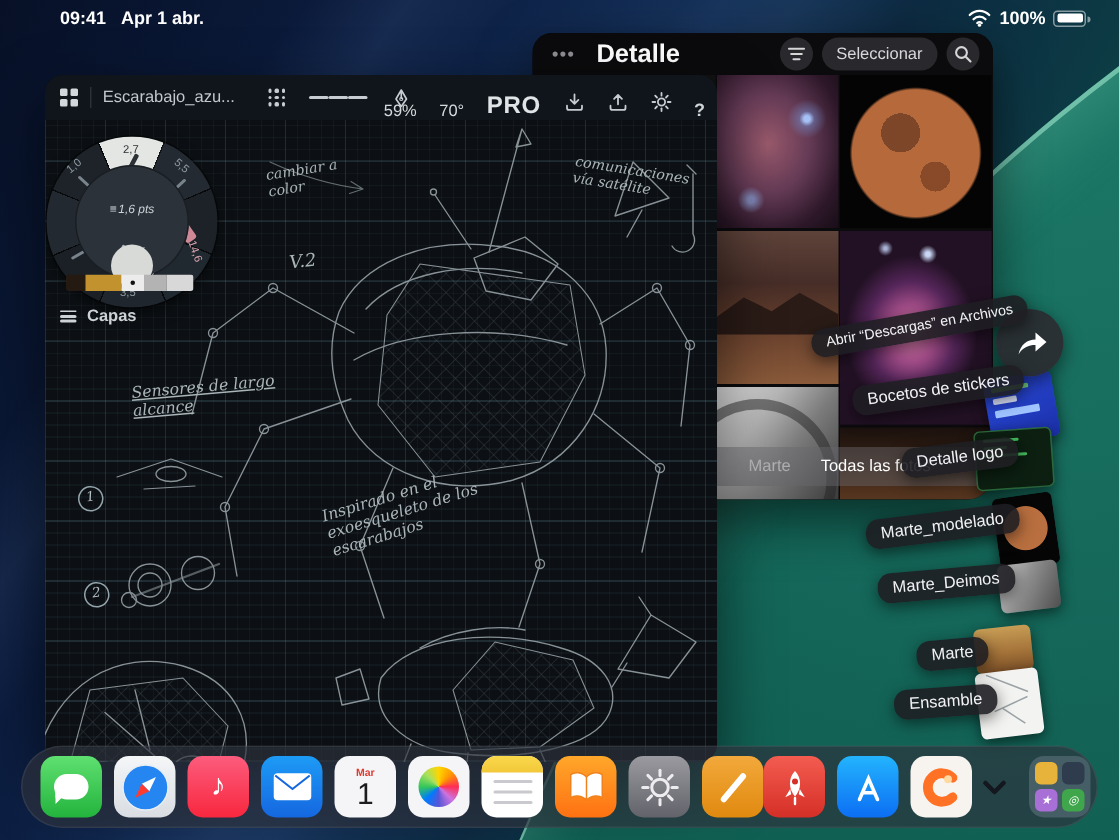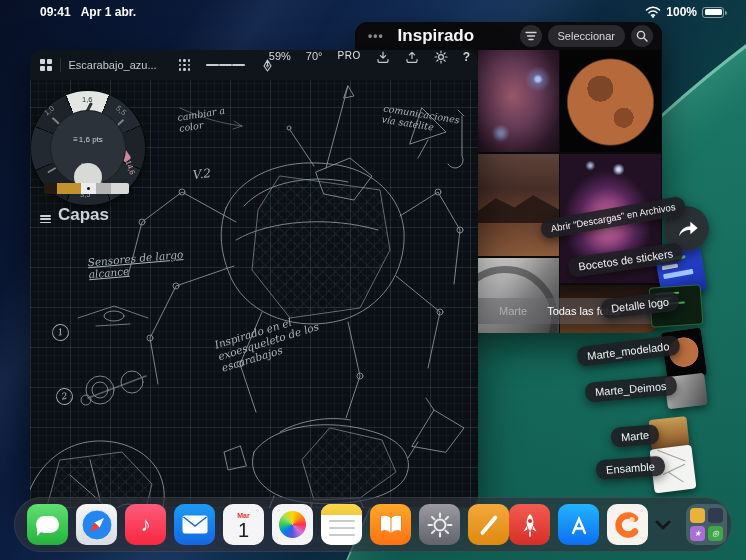--- a/index.html
+++ b/index.html
@@ -63,23 +63,23 @@
   .cp-toolbar { position:absolute; left:0; top:0; right:0; height:30px; background:#10151b; display:flex; align-items:center; z-index:6;
     color:#c6ccd1; }
   .cp-grid-icon { margin-left:10px; display:grid; grid-template-columns:5px 5px; grid-gap:1.5px; }
   .cp-grid-icon b { width:5px; height:5px; background:#d3d8dc; border-radius:1px; }
   .cp-sep { width:1px; height:14px; background:rgba(255,255,255,.12); margin:0 8px; }
   .cp-title { font-size:11px; color:#c2c8cd; }
   .cp-ticon { margin-left:14px; display:flex; align-items:center; }
   .cp-dots { display:grid; grid-template-columns:repeat(3,2.5px); grid-gap:2px; }
   .cp-dots b { width:2.5px; height:2.5px; background:#c6ccd1; border-radius:50%; }
   .cp-lines b { display:block; width:13px; height:2px; background:#c6ccd1; border-radius:1px; margin:1.6px 0; }
-  .cp-right { position:absolute; right:8px; top:0; height:30px; display:flex; align-items:flex-start; gap:15px; }
+  .cp-right { position:absolute; right:8px; top:0; height:30px; display:flex; align-items:flex-end; gap:15px; }
   .cp-num { font-size:11px; color:#d4d9dd; }
-  .cp-pro { font-size:10px; font-weight:400; letter-spacing:.5px; color:#e0e4e7; }
+  .cp-pro { font-size:16px; font-weight:700; letter-spacing:.5px; color:#e0e4e7; }
   .cp-help { font-size:12px; color:#cfd4d8; font-weight:700; }
   .cp-canvas { position:absolute; left:0; top:30px; right:0; bottom:0; background:
     repeating-linear-gradient(0deg, rgba(110,160,175,.14) 0 1px, transparent 1px 40px),
     repeating-linear-gradient(90deg, rgba(110,160,175,.14) 0 1px, transparent 1px 40px),
     repeating-linear-gradient(0deg, rgba(90,135,150,.07) 0 1px, transparent 1px 8px),
     repeating-linear-gradient(90deg, rgba(90,135,150,.07) 0 1px, transparent 1px 8px),
     #0c1014; }
   .sketch-svg { position:absolute; left:0; top:0; }
   .annot { position:absolute; font-family:"DejaVu Serif", serif; font-style:italic; color:#aab5ba; line-height:1.15; }
   .an-color { left:148px; top:28px; width:64px; font-size:9.5px; transform:rotate(-9deg); }
@@ -95,21 +95,21 @@
   
   .wheel { position:absolute; left:1px; top:41px; width:114px; height:114px; z-index:5; }
   .wheel-ring { position:absolute; inset:0; border-radius:50%;
     background:
       repeating-conic-gradient(from 22.5deg, transparent 0 44deg, rgba(6,8,10,.95) 44deg 45deg),
       conic-gradient(#e4e6e3 0 22.5deg,#242a31 22.5deg 67.5deg,#1c2228 67.5deg 112.5deg,#202830 112.5deg 157.5deg,#20262d 157.5deg 202.5deg,#1a2026 202.5deg 247.5deg,#232930 247.5deg 292.5deg,#1d2329 292.5deg 337.5deg,#e4e6e3 337.5deg 360deg);
     box-shadow:0 0 0 1px rgba(0,0,0,.45), 0 4px 10px rgba(0,0,0,.5); }
   .wheel-disc { position:absolute; left:19px; top:19px; width:76px; height:76px; border-radius:50%; background:#2b323a;
     box-shadow:inset 0 0 0 1px rgba(0,0,0,.4); }
   .wheel-center { position:absolute; left:43px; top:72px; width:28px; height:28px; border-radius:50%; background:#d8dad7; }
-  .w-size { position:absolute; left:50%; top:25px; transform:translateX(-50%); color:#cfd4d8; font-size:8px; white-space:nowrap; }
+  .w-size { position:absolute; left:50%; top:25px; transform:translateX(-50%); color:#cfd4d8; font-size:8px; white-space:nowrap;font-style:italic; }
   .w-size b { font-weight:400; letter-spacing:-1px; margin-right:2px; }
   .w-min { position:absolute; left:27px; top:70px; color:#b9c1c7; font-size:7.5px; }
   .w-max { position:absolute; right:22px; top:70px; color:#b9c1c7; font-size:7.5px; }
   .w-half { position:absolute; right:27px; top:52px; color:#e2e6e9; font-size:10px; }
   .w-brush { position:absolute; left:30px; top:53px; width:2px; height:9px; background:#aeb6bc; transform:rotate(22deg); border-radius:1px; }
   .w-lbl { position:absolute; font-size:7.5px; color:#8e9aa2; }
   .wl0 { left:13px; top:15px; transform:rotate(-40deg); }
   .wl1 { left:51px; top:4px; color:#2c3136; }
   .wl2 { left:85px; top:15px; transform:rotate(40deg); }
   .wl3 { left:92px; top:72px; transform:rotate(70deg); color:#d9a2ad; }
@@ -118,21 +118,21 @@
   .w-eraser { position:absolute; left:87px; top:60px; width:13px; height:8px; background:#cf8896; border-radius:2px; transform:rotate(55deg); }
   .w-g { position:absolute; width:2px; height:10px; background:#78838b; border-radius:1px; }
   .wg0 { left:24px; top:25px; transform:rotate(-48deg); }
   .wg1 { left:88px; top:27px; transform:rotate(48deg); }
   .wg2 { left:20px; top:74px; transform:rotate(-120deg); }
   .wg3 { left:55px; top:92px; }
 
   .colorbar { position:absolute; left:14px; top:133px; height:11px; display:flex; z-index:5; border-radius:2px; overflow:hidden; }
   .colorbar i { height:100%; display:block; position:relative; }
   .cdot { position:absolute; left:50%; top:50%; width:3px; height:3px; margin:-1.5px; background:#111; border-radius:50%; }
-  .capas { position:absolute; left:4px; top:152px; display:flex; align-items:flex-end; gap:7px; z-index:5; color:#ccd2d6; font-size:17px; font-weight:700; padding:3px 6px; }
+  .capas { position:absolute; left:4px; top:152px; display:flex; align-items:flex-start; gap:7px; z-index:5; color:#ccd2d6; font-size:11px; font-weight:700; padding:3px 6px; }
   .capas-icon b { display:block; width:11px; height:1.8px; background:#ccd2d6; border-radius:1px; margin:1.6px 0; }
 
   
   .pill { position:absolute; z-index:20; background:rgba(30,30,34,.9); color:#f2f2f4; font-size:11px;
     padding:4px 10px; border-radius:9px; white-space:nowrap; box-shadow:0 3px 10px rgba(0,0,0,.5); }
   .share-btn { position:absolute; left:664px; top:206px; width:45px; height:45px; border-radius:50%; z-index:20;
     background:rgba(42,45,50,.95); display:flex; align-items:center; justify-content:center; box-shadow:0 4px 12px rgba(0,0,0,.5); }
   .thumb { position:absolute; z-index:19; border-radius:4px; box-shadow:0 3px 9px rgba(0,0,0,.55); overflow:hidden; }
   .th-blue { left:658px; top:250px; width:46px; height:44px; transform:rotate(-10deg);
     background:linear-gradient(160deg,#2b4ce0,#1b2fa6); padding:6px 5px; display:flex; flex-direction:column; gap:4px; }
@@ -193,21 +193,21 @@
     <div class="ph ph-fill"></div>
     <div class="ph ph-neb1"></div>
     <div class="ph ph-mars"></div>
     <div class="ph ph-desert"></div>
     <div class="ph ph-orion"></div>
     <div class="ph ph-sat"></div>
     <div class="ph ph-dusk"></div>
 
     <div class="ft-titlebar">
       <span class="ft-dots">•••</span>
-      <span class="ft-title">Inspirado</span>
+      <span class="ft-title">Detalle</span>
       <div class="ft-actions">
         <div class="ft-circle">
           <svg width="12" height="10" viewBox="0 0 12 10">
             <g stroke="#d6d6d8" stroke-width="1.4" stroke-linecap="round">
               <line x1="1" y1="1.5" x2="11" y2="1.5"></line>
                 <line x1="2.5" y1="5" x2="9.5" y2="5"></line>
                 <line x1="4" y1="8.5" x2="8" y2="8.5"></line>
             </g>
           </svg>
         </div>
@@ -372,21 +372,21 @@
 
     <div class="wheel">
       <div class="wheel-ring"></div>
       <span class="w-pencil"></span>
       <span class="w-eraser"></span>
       <span class="w-g wg0"></span>
       <span class="w-g wg1"></span>
       <span class="w-g wg2"></span>
       <span class="w-g wg3"></span>
       <span class="w-lbl wl0">1,0</span>
-      <span class="w-lbl wl1">1,6</span>
+      <span class="w-lbl wl1">2,7</span>
       <span class="w-lbl wl2">5,5</span>
       <span class="w-lbl wl3">14,6</span>
       <span class="w-lbl wl4">3,5</span>
       <div class="wheel-disc">
         <span class="w-size"><b>≡</b><span>1,6 pts</span></span>
         <span class="w-brush"></span>
         <span class="w-half">◐</span>
         <span class="w-min">0%</span>
         <span class="w-max">100%</span>
       </div>

